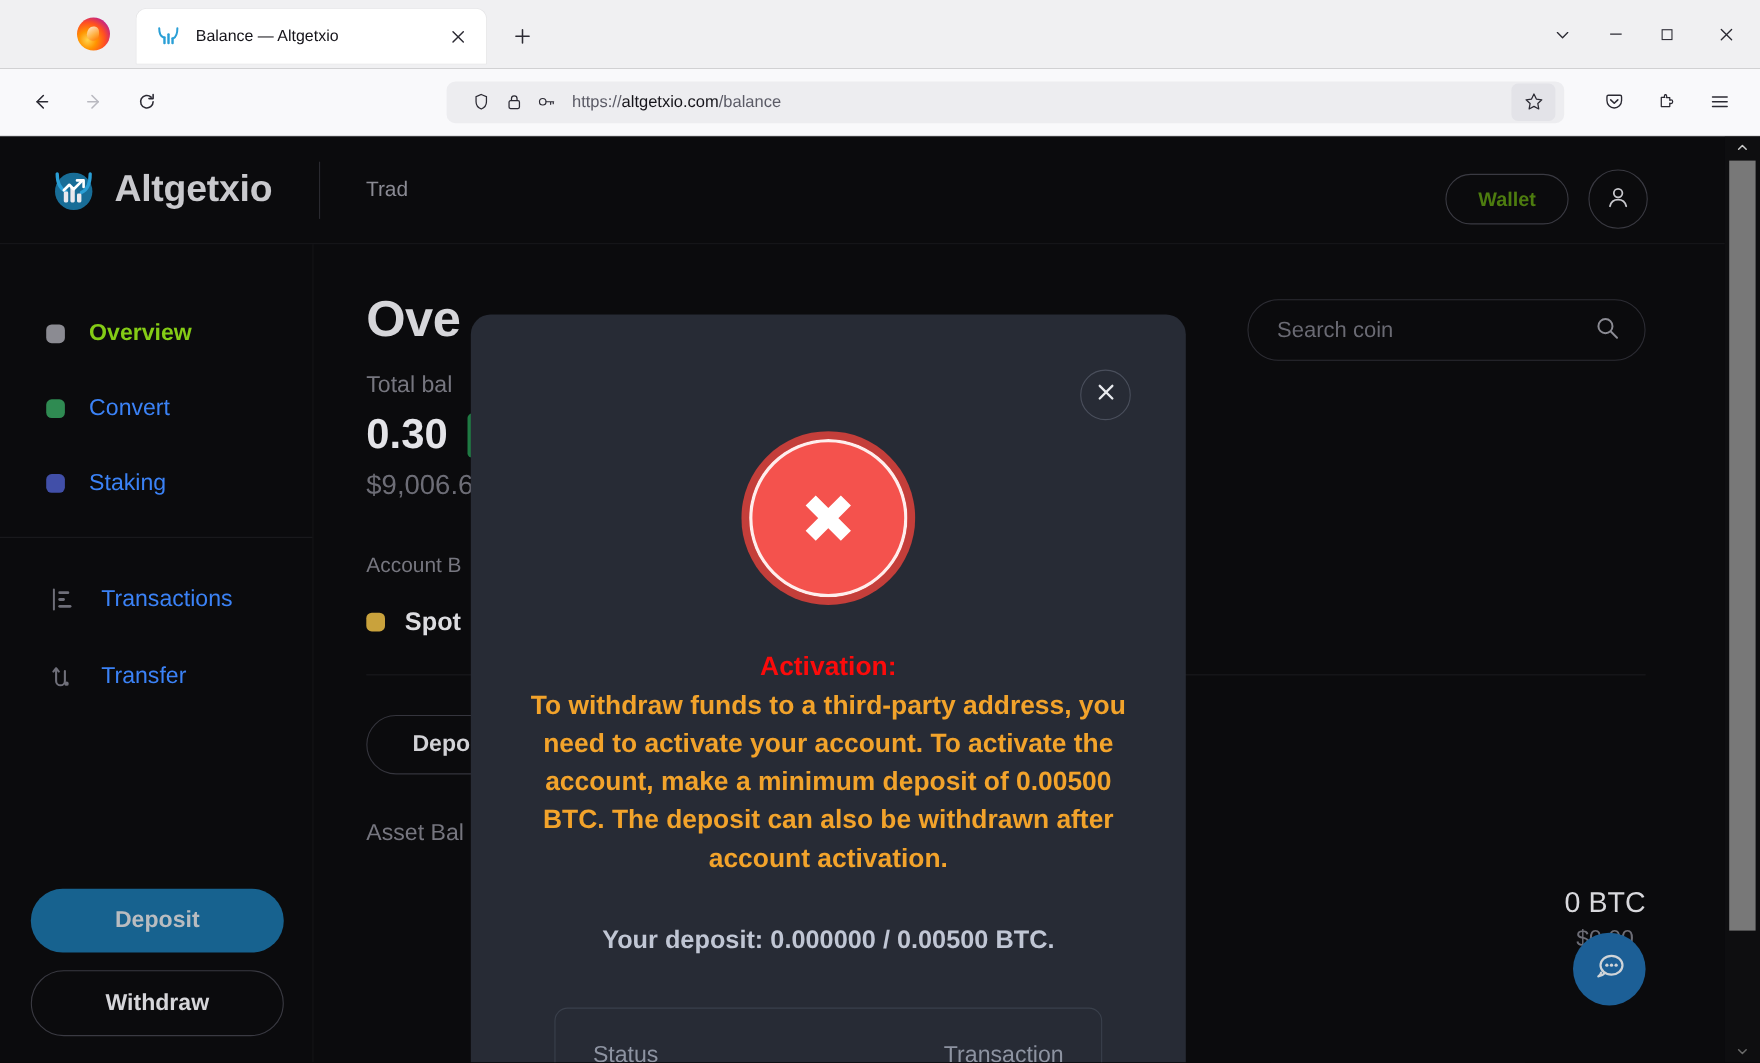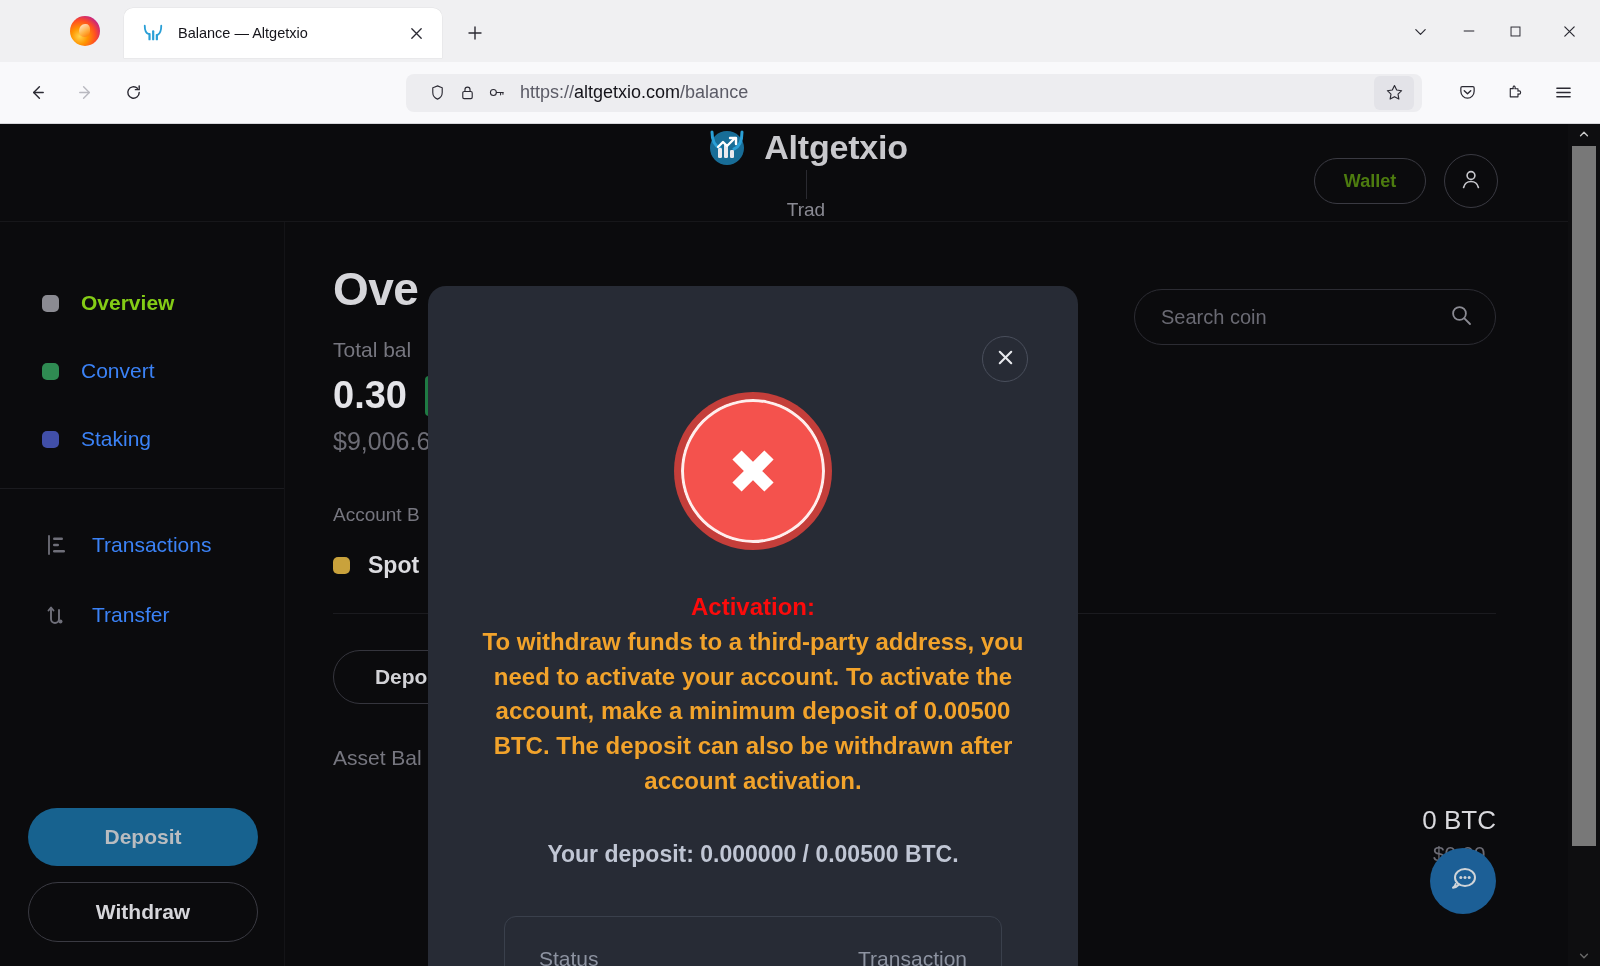--- a/index.html
+++ b/index.html
@@ -72,40 +72,39 @@
     width: 42px; height: 36px; display: flex;
     align-items: center; justify-content: center; flex: none;
     border-radius: 6px; margin-right: 6px;
   }
   .urlbar {
     flex: 1; height: 38px; background: #ededf0; border-radius: 8px;
     display: flex; align-items: center; padding: 0 8px 0 16px;
     margin-left: 246px; margin-right: 18px; max-width: 1020px;
   }
   .urlbar .ub-icon { width: 30px; display: flex; align-items: center; justify-content: center; flex: none; }
-  .url-text { flex: 1; font-size: 18px; color: #5b5b66; margin-left: 8px; }
+  .url-text { flex: 1; font-size: 15px; color: #5b5b66; margin-left: 8px; }
   .url-text b { color: #15141a; font-weight: 400; }
   .star { width: 40px; height: 34px; display:flex; align-items:center; justify-content:center; border-radius:6px; background:#e3e3e8; flex:none;}
   .tb-right { display: flex; align-items: center; }
   .tb-right .navbtn { margin-right: 0; margin-left: 6px; }
 
   
   .viewport {
     position: absolute; left: 0; top: 124px;
     width: 1600px; height: 842px;
     background: #0b0b0d; overflow: hidden;
   }
   .page { position: absolute; left:0; top:0; width: 1568px; height: 842px; }
 
   
   .site-header {
     height: 98px; display: flex; align-items: center;
     padding: 0 0 0 44px; position: relative;
     border-bottom: 1px solid #17171a;
-    flex-direction: column;
   }
   .brand { display: flex; align-items: center; }
   .brand-mark { width: 46px; height: 46px; flex:none; }
   .brand-name { font-size: 34px; font-weight: 700; color: #c9c9cd; margin-left: 14px; letter-spacing: -.2px; }
   .hdr-div { width: 1px; height: 52px; background: #2a2a30; margin: 0 42px; }
   .nav-link { font-size: 19px; color: #8a8a93; }
   .hdr-right { position: absolute; right: 70px; top: 30px; display: flex; align-items: center; gap: 18px; }
   .wallet-btn {
     width: 112px; height: 46px; border: 1px solid #3a3a42; border-radius: 26px;
     display: flex; align-items: center; justify-content: center;
@@ -140,21 +139,21 @@
 
   
   .main { flex: 1; padding: 40px 72px 0 48px; position: relative; }
   .page-title { font-size: 46px; font-weight: 700; color: #d6d6da; letter-spacing: -.5px; }
   .tb-label { font-size: 21px; color: #76767f; margin-top: 22px; }
   .bal-row { display: flex; align-items: center; margin-top: 12px; }
   .bal-num { font-size: 38px; font-weight: 700; color: #e4e4e8; }
   .bal-chip { width: 14px; height: 40px; background: #1f7a43; border-radius: 4px; margin-left: 18px; }
   .bal-usd { font-size: 25px; color: #6d6d76; margin-top: 10px; }
 
-  .search-wrap { position: absolute; right: 72px; top: 67px; }
+  .search-wrap { position: absolute; right: 72px; top: 50px; }
   .search-box {
     width: 362px; height: 56px; border: 1px solid #2c2c33; border-radius: 30px;
     display: flex; align-items: center; padding: 0 22px 0 26px;
   }
   .search-ph { flex: 1; font-size: 20px; color: #6a6a73; }
 
   .acct-label { font-size: 19px; color: #76767f; margin-top: 48px; }
   .spot-row { display:flex; align-items:center; margin-top: 26px; }
   .spot-dot { width: 17px; height: 17px; border-radius: 5px; background: #c9a23c; margin-right: 18px; flex:none; }
   .spot-name { font-size: 23px; font-weight: 700; color: #dcdce0; text-align: center; }

